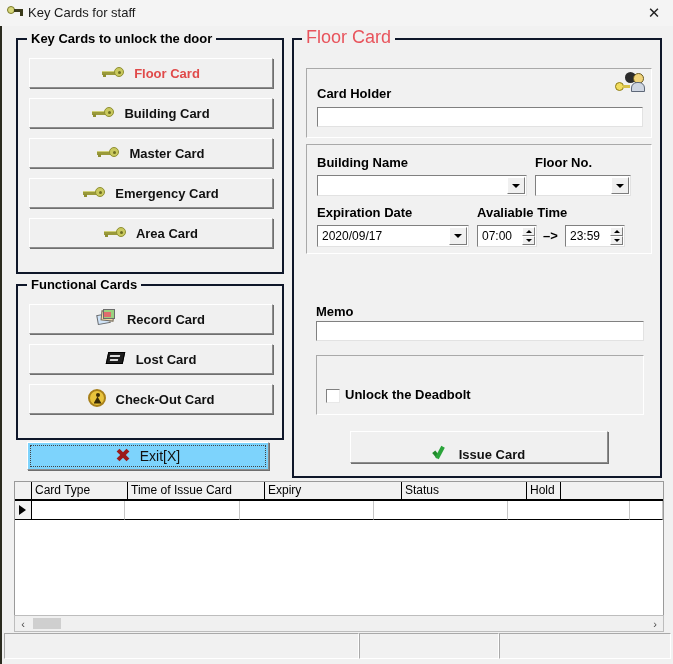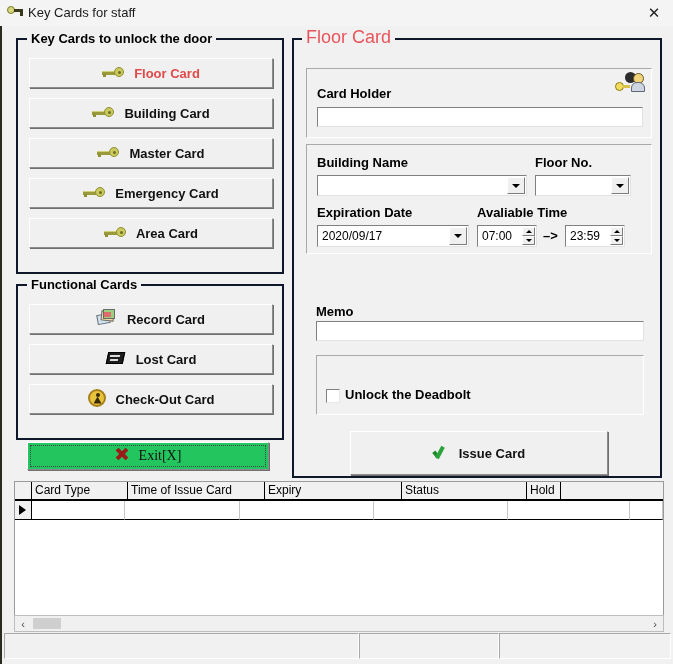--- a/index.html
+++ b/index.html
@@ -69,23 +69,22 @@
     box-shadow:1px 1px 0 0 #6f6f6f;
     display:flex;align-items:center;justify-content:center;
     font-size:13px;font-weight:bold;color:#111;
     cursor:default;white-space:nowrap;
     font-family:"Liberation Sans",sans-serif;
   }
   .btn .lbl{margin-left:10px;}
   .btn.red .lbl{color:#e04a4a;}
   .btn .ico{display:inline-block;position:relative;}
   .btn.dotted{
-    background:#22c55e;
+    background:#7dd3fc;
     box-shadow:1px 1px 0 0 #6f6f6f;
-    font-family:Liberation Serif, serif;
   }
   .btn.dotted .inner{
     position:absolute;left:2px;top:2px;right:2px;bottom:2px;
     border:1px dotted #444;
     display:flex;align-items:center;justify-content:center;
   }
   
   .tbox{
     position:absolute;box-sizing:border-box;background:#fff;
     border-top:1px solid #808080;
@@ -408,21 +407,21 @@
       </div>
 
       <span class="lbl-s" style="left:22px;top:264px;">Memo</span>
       <input class="tbox" style="left: 22px; top: 281px; width: 328px; height: 20px;" value="">
 
       <div class="panel-sunken" style="left:22px;top:315px;width:328px;height:60px;">
         <span class="chk" style="left:9px;top:33px;"></span>
         <span class="lbl-s" style="left:28px;top:31px;">Unlock the Deadbolt</span>
       </div>
 
-      <div class="btn" style="left:56px;top:391px;width:258px;height:44px;">
+      <div class="btn" style="left:56px;top:391px;width:258px;height:32px;align-items:flex-end;">
         <span class="ico"><span class="check-ico"></span></span>
         <span class="lbl">Issue Card</span>
       </div>
     </div>
 
     <div id="grid" style="left:12px;top:455px;width:650px;height:160px;">
       <div class="hrow">
         <div class="corner"></div>
         <div class="hcell" style="width:96px;">Card Type</div>
         <div class="hcell" style="width:137px;">Time of Issue Card</div>

